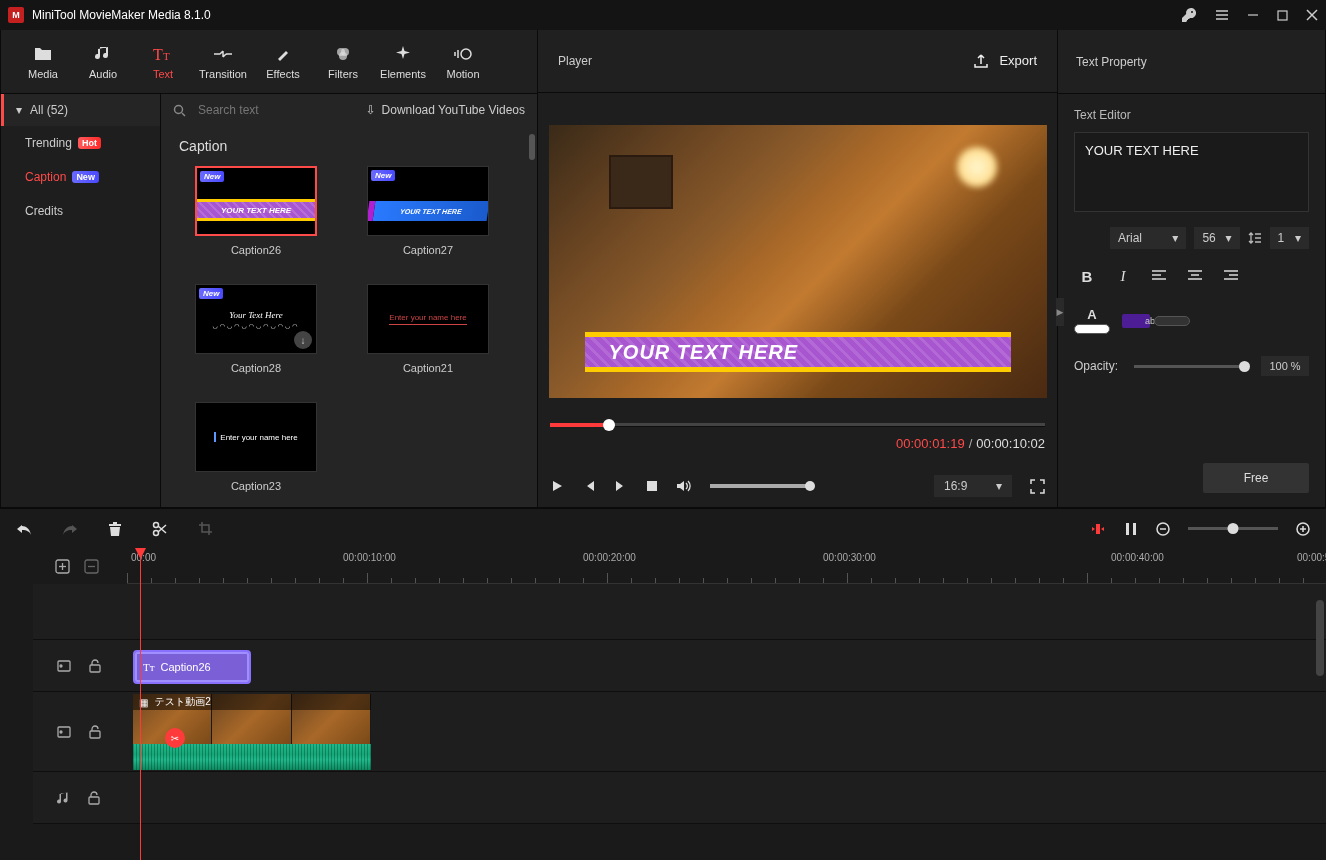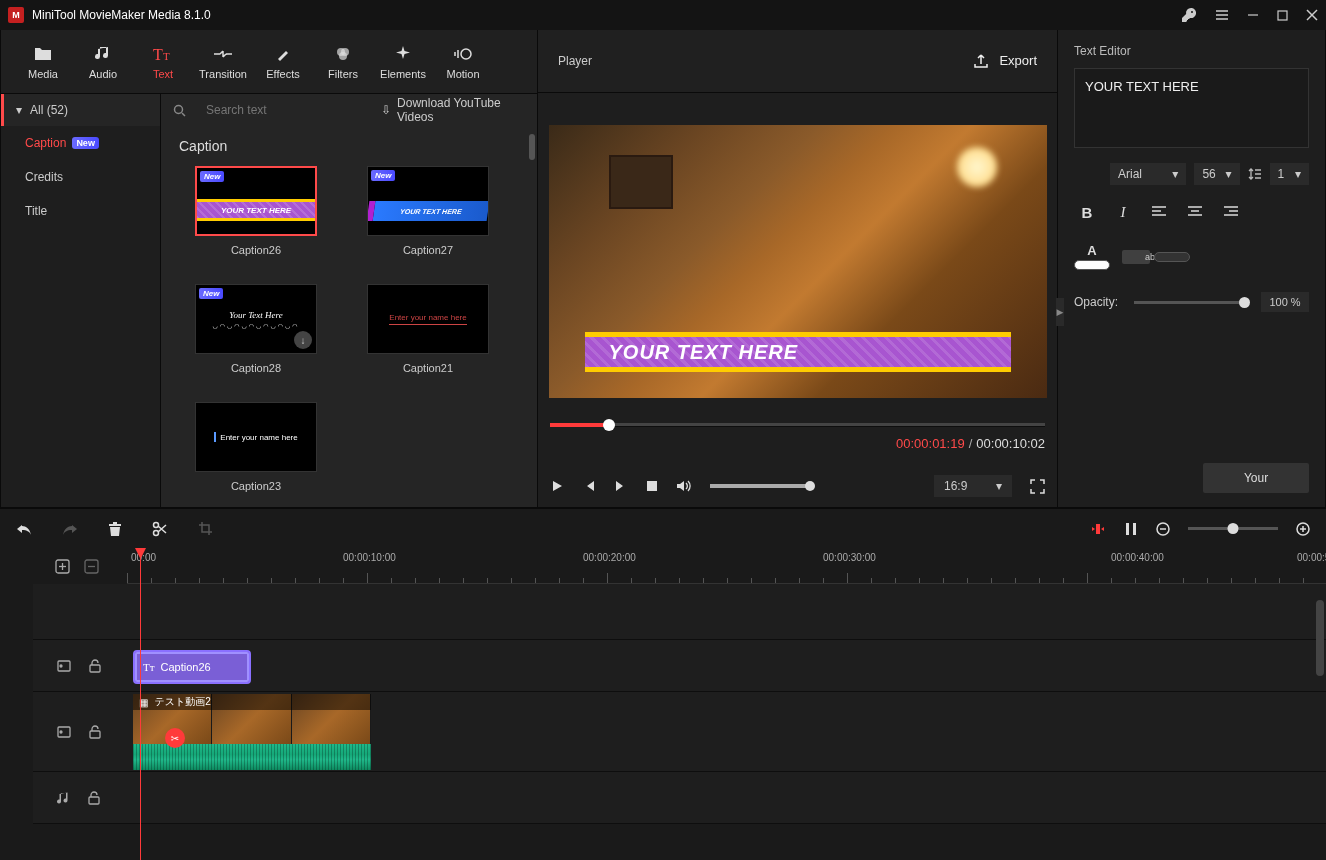--- a/index.html
+++ b/index.html
@@ -23,21 +23,21 @@
 .lib-body { flex: 1; display: flex; background: #1e1e1e; }
 .lib-sidebar { width: 160px; background: #1e1e1e; border-right: 1px solid #0a0a0a; }
 .lib-sidebar .all-row { height: 32px; display: flex; align-items: center; padding: 0 12px; background: #252525; border-left: 3px solid #ff4a4a; gap: 8px;}
 .lib-sidebar .cat { padding: 10px 24px; font-size: 12px; cursor: pointer; display: flex; align-items: center; gap: 6px; }
 .lib-sidebar .cat.active { color: #ff4a4a; }
 .badge { font-size: 9px; padding: 1px 4px; border-radius: 3px; font-weight: bold; color: #fff; }
 .badge.hot { background: linear-gradient(90deg,#ff5a5a,#ff2a2a); }
 .badge.new { background: linear-gradient(90deg,#6a6aff,#4a4aff); }
 
 .lib-content { flex: 1; display: flex; flex-direction: column; background: #252525; position: relative; }
-.lib-search-row { height: 32px; display: flex; align-items: center; padding: 0 12px; gap: 20px; background: #252525; }
+.lib-search-row { height: 32px; display: flex; align-items: center; padding: 0 12px; gap: 12px; background: #252525; }
 .lib-search-row input { flex: 0 0 110px; background: transparent; border: none; color: #999; font-size: 12px; outline: none; }
 .lib-search-row .search-icon { color: #888; font-size: 13px; }
 .lib-search-row .download-link { margin-left: auto; color: #ccc; font-size: 12px; display: flex; align-items: center; gap: 6px; cursor: pointer; }
 .lib-section-title { padding: 12px 18px 8px; font-size: 14px; font-weight: 500; color: #ddd; }
 .thumb-grid { display: grid; grid-template-columns: repeat(2, 154px); gap: 28px 18px; padding: 4px 18px; overflow-y: auto; }
 .thumb-item { display: flex; flex-direction: column; align-items: center; gap: 8px; position: relative;}
 .thumb-box { width: 122px; height: 70px; background: #000; border: 1px solid #333; position: relative; overflow: hidden; display: flex; align-items: center; justify-content: center; flex-direction: column; }
 .thumb-box.selected { border: 2px solid #ff4a4a; }
 .thumb-box .new-tag { position: absolute; top: 3px; left: 3px; background: linear-gradient(90deg,#6a6aff,#4a4aff); color: #fff; font-size: 8px; padding: 1px 4px; border-radius: 2px; font-style: italic; font-weight: bold;}
 .thumb-label { font-size: 11px; color: #ccc; }
@@ -91,21 +91,21 @@
 .select-box.size { width: 46px; }
 .select-box.spacing { width: 40px; }
 .line-spacing-icon { color:#bbb; font-size:13px; }
 .fmt-row { display: flex; gap: 10px; margin-top: 14px; align-items: center;}
 .fmt-btn { width: 26px; height: 26px; display: flex; align-items: center; justify-content: center; color: #ddd; cursor: pointer; font-size: 15px; }
 .color-row { display: flex; gap: 12px; margin-top: 18px; align-items: center; }
 .color-chip { display: flex; flex-direction: column; align-items: center; gap: 2px; }
 .color-chip .letter { font-size: 13px; color: #ddd; font-weight:bold;}
 .color-chip .swatch { width: 36px; height: 10px; border-radius: 5px; border:1px solid #555;}
 .hi-chip { display: flex; align-items: center; gap: 4px;}
-.hi-chip .box { width: 16px; height: 14px; background:#404040; display:flex; align-items:center; justify-content:center; font-size:9px; color:#ccc; border-radius:2px;padding-left:28px;}
+.hi-chip .box { width: 16px; height: 14px; background:#4c1d95; display:flex; align-items:center; justify-content:center; font-size:9px; color:#ccc; border-radius:2px;padding-left:28px;}
 .hi-chip .swatch { width: 36px; height: 10px; border-radius:5px; border:1px solid #555; background:#333;}
 .opacity-row { display: flex; align-items: center; gap: 10px; margin-top: 22px; }
 .op-slider { flex: 1; height: 3px; background: #555; position: relative; margin:0 6px;}
 .op-slider .knob { position: absolute; right: -5px; top: -4px; width: 11px; height: 11px; background: #ddd; border-radius: 50%; }
 .op-val { background: #2a2a2a; padding: 4px 8px; font-size: 11px; min-width:48px; text-align:center;}
 .reset-btn { margin: auto 16px 14px auto; width: 106px; padding: 8px 0; text-align: center; background: #333; color: #ddd; cursor: pointer; font-size: 12px; border-radius:2px;}
 .collapse-handle { position:absolute; left:1056px; top:298px; width:8px; height:28px; background:#2a2a2a; display:flex; align-items:center; justify-content:center; color:#888; font-size:9px; cursor:pointer;}
 
 
 .tl-toolbar { height: 40px; background: #1a1a1a; display: flex; align-items: center; padding: 0 16px; gap: 30px; border-top:1px solid #0a0a0a;}
@@ -251,29 +251,30 @@
           </span>
           <span>Motion</span>
         </div>
     </div>
     <div class="lib-body">
       <div class="lib-sidebar">
         <div class="all-row">
             <span>▾</span>
             <span>All (52)</span>
           </div>
+        <div class="cat">
+            <span>Trending</span>
+            <span class="badge hot">Hot</span>
+          </div>
         <div class="cat active">
             <span>Caption</span>
             <span class="badge new">New</span>
           </div>
         <div class="cat">
             <span>Credits</span>
-          </div>
-        <div class="cat">
-            <span>Title</span>
           </div>
       </div>
       <div class="lib-content">
         <div class="lib-search-row">
           <span class="search-icon">
               <svg width="13" height="13" viewBox="0 0 13 13" fill="none" stroke="currentColor" stroke-width="1.5">
                 <circle cx="5.5" cy="5.5" r="4"></circle>
                 <line x1="9" y1="9" x2="12" y2="12"></line>
               </svg>
             </span>
@@ -387,20 +388,23 @@
         </div>
       <span class="fullscreen-btn">
           <svg width="15" height="15" viewBox="0 0 15 15" fill="none" stroke="currentColor" stroke-width="1.5">
             <path d="M1 5V1h4M14 5V1h-4M1 10v4h4M14 10v4h-4"></path>
           </svg>
         </span>
     </div>
   </div>
 
   <div class="prop-panel">
+    <div class="header">
+        <span>Text Property</span>
+      </div>
     <div class="section">
       <div class="label-row">Text Editor</div>
       <textarea class="text-editor-box" style="">YOUR TEXT HERE</textarea>
       <div class="text-tool-row">
         <div class="select-box font">
             <span>Arial</span>
             <span>▾</span>
           </div>
         <div class="select-box size">
             <span>56</span>
@@ -452,21 +456,21 @@
           </div>
       </div>
       <div class="opacity-row">
         <span>Opacity:</span>
         <div class="op-slider">
             <div class="knob"></div>
           </div>
         <div class="op-val">100 %</div>
       </div>
     </div>
-    <div class="reset-btn">Your</div>
+    <div class="reset-btn">Free</div>
   </div>
   <div class="collapse-handle">▶</div>
 </div>
 
 <div class="tl-toolbar">
   <span class="tool">
       <svg width="16" height="14" viewBox="0 0 16 14" fill="currentColor">
         <path d="M6 3L1 7l5 4V8c5 0 8 2 9 5-1-6-5-9-9-9V3z"></path>
       </svg>
     </span>

